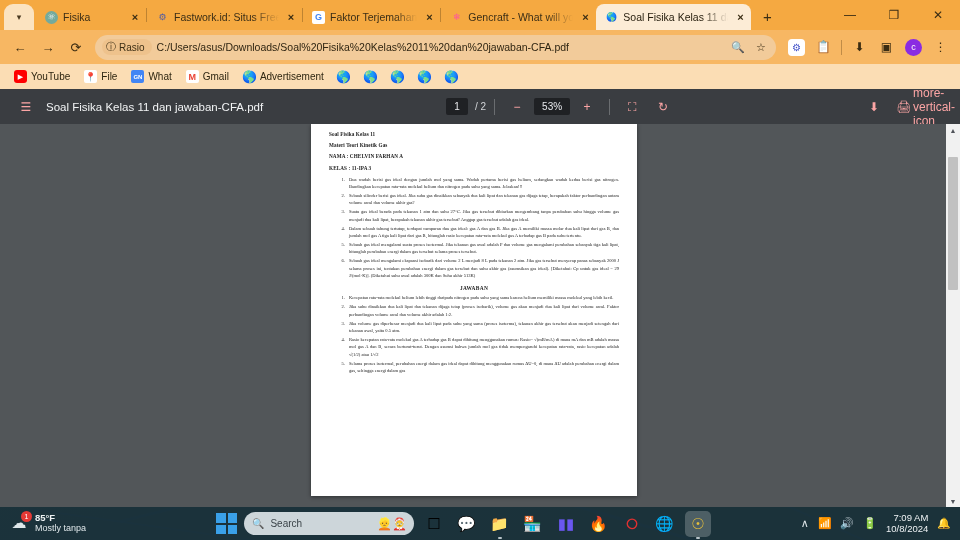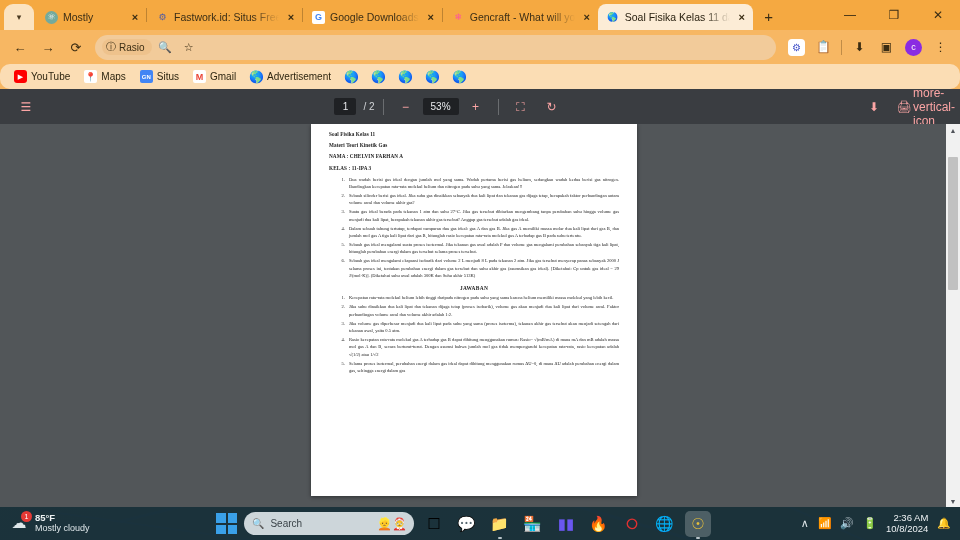--- a/index.html
+++ b/index.html
@@ -117,21 +117,21 @@
   .ext-blue { background:#fff; border-radius:4px; color:#4050c8; font-size:10px; width:17px;height:17px; }
   .profile-av {
     width: 17px; height:17px; border-radius:50%; background:#8a2be2; color:#fff;
     font-size:9px; display:flex;align-items:center;justify-content:center;
   }
   .vdiv { width:1px; height:15px; background: rgba(90,60,20,0.35); margin: 0 3px; }
 
   
   .bookmarks {
     height: 25px; display:flex; align-items:center; gap:2px;
-    padding: 0 8px; background: #fbddb4; border-radius: 10px;
+    padding: 0 8px; background: #fbddb4;
   }
   .bm { display:flex; align-items:center; gap:4px; padding: 2px 6px; font-size:10px; color:#2e2611; border-radius:4px; }
   .bm-ico { width:13px; height:13px; flex:0 0 13px; display:flex; align-items:center; justify-content:center; font-size:9px; border-radius:2px; }
   .ico-yt { background:#f00; color:#fff; border-radius:3px; font-size:7px; }
   .ico-maps { background:#fff; color:#34a853; }
   .ico-news { background:#4285f4; color:#fff; font-size:6px; font-weight:bold; }
   .ico-gmail { background:#fff; color:#ea4335; font-weight:bold; font-size:9px; }
   .ico-globe { color:#1b1b1b; font-size:12px; }
 
   
@@ -228,35 +228,35 @@
     <div class="wall-streak" style="left:30px; top:508px; width:300px; height:2px; transform:rotate(8deg);"></div>
   </div>
 
   <div class="browser">
 
     <div class="tabstrip">
       <div class="tab-chevron">▾</div>
 
       <div class="tab">
         <span class="tab-fav fav-chatgpt">⚛</span>
-        <span class="tab-title">Mostly</span>
+        <span class="tab-title">Fisika</span>
         <span class="tab-close">×</span>
       </div>
       <div class="tab-sep"></div>
 
       <div class="tab">
         <span class="tab-fav fav-fastwork">⚙</span>
         <span class="tab-title">Fastwork.id: Situs Freelan</span>
         <span class="tab-close">×</span>
       </div>
       <div class="tab-sep"></div>
 
       <div class="tab">
         <span class="tab-fav fav-gtrans">G</span>
-        <span class="tab-title">Google Downloads</span>
+        <span class="tab-title">Faktor Terjemahan</span>
         <span class="tab-close">×</span>
       </div>
       <div class="tab-sep"></div>
 
       <div class="tab">
         <span class="tab-fav fav-gencraft">❄</span>
         <span class="tab-title">Gencraft - What will you</span>
         <span class="tab-close">×</span>
       </div>
 
@@ -278,20 +278,21 @@
     <div class="navbar">
       <div class="navbtn">←</div>
       <div class="navbtn">→</div>
       <div class="navbtn">⟳</div>
 
       <div class="omnibox">
         <span class="file-chip">
           <span>ⓘ</span>
           <span>Rasio</span>
         </span>
+        <span class="omni-url">C:/Users/asus/Downloads/Soal%20Fisika%20Kelas%2011%20dan%20jawaban-CFA.pdf</span>
         <span class="omni-icon">🔍</span>
         <span class="omni-icon">☆</span>
       </div>
 
       <div class="tbicon">
           <span class="ext-blue" style="display:flex;align-items:center;justify-content:center;">⚙</span>
         </div>
       <div class="tbicon">📋</div>
       <div class="vdiv"></div>
       <div class="tbicon">⬇</div>
@@ -302,25 +303,25 @@
       <div class="tbicon">⋮</div>
     </div>
 
     <div class="bookmarks">
       <div class="bm">
         <span class="bm-ico ico-yt">▶</span>
         <span>YouTube</span>
       </div>
       <div class="bm">
         <span class="bm-ico ico-maps">📍</span>
-        <span>Maps</span>
+        <span>File</span>
       </div>
       <div class="bm">
         <span class="bm-ico ico-news">GN</span>
-        <span>Situs</span>
+        <span>What</span>
       </div>
       <div class="bm">
         <span class="bm-ico ico-gmail">M</span>
         <span>Gmail</span>
       </div>
       <div class="bm">
         <span class="bm-ico ico-globe">🌎</span>
         <span>Advertisement</span>
       </div>
       <div class="bm">
@@ -337,20 +338,21 @@
         </div>
       <div class="bm">
           <span class="bm-ico ico-globe">🌎</span>
         </div>
     </div>
 
     <div class="pdfview">
 
       <div class="pdftoolbar">
         <div class="ptb-ico">☰</div>
+        <div class="pdf-title">Soal Fisika Kelas 11 dan jawaban-CFA.pdf</div>
 
         <div class="ptb-center">
           <div class="pagebox">1</div>
           <div class="pagetotal">/ 2</div>
           <div class="ptb-sep"></div>
           <div class="ptb-ico">−</div>
           <div class="zoombox">53%</div>
           <div class="ptb-ico">+</div>
           <div class="ptb-sep"></div>
           <div class="ptb-ico">⛶</div>
@@ -402,21 +404,21 @@
 
   <div class="taskbar">
 
     <div class="weather">
       <div class="wx-ico">
         ☁
         <span class="wx-badge">1</span>
       </div>
       <div class="wx-text">
         <div class="wx-temp">85°F</div>
-        <div class="wx-desc">Mostly cloudy</div>
+        <div class="wx-desc">Mostly tanpa</div>
       </div>
     </div>
 
     <div class="tb-center">
       <div class="winlogo">
           <i></i>
           <i></i>
           <i></i>
           <i></i>
         </div>
@@ -458,19 +460,19 @@
           <span class="tb-dot"></span>
         </div>
     </div>
 
     <div class="tray">
       <span class="tray-ico">∧</span>
       <span class="tray-ico">📶</span>
       <span class="tray-ico">🔊</span>
       <span class="tray-ico">🔋</span>
       <span class="clock">
-        <span style="display:block">2:36 AM</span>
+        <span style="display:block">7:09 AM</span>
         <span style="display:block">10/8/2024</span>
       </span>
       <span class="tray-ico">🔔</span>
     </div>
   </div>
 </div>
 
 </body></html>

